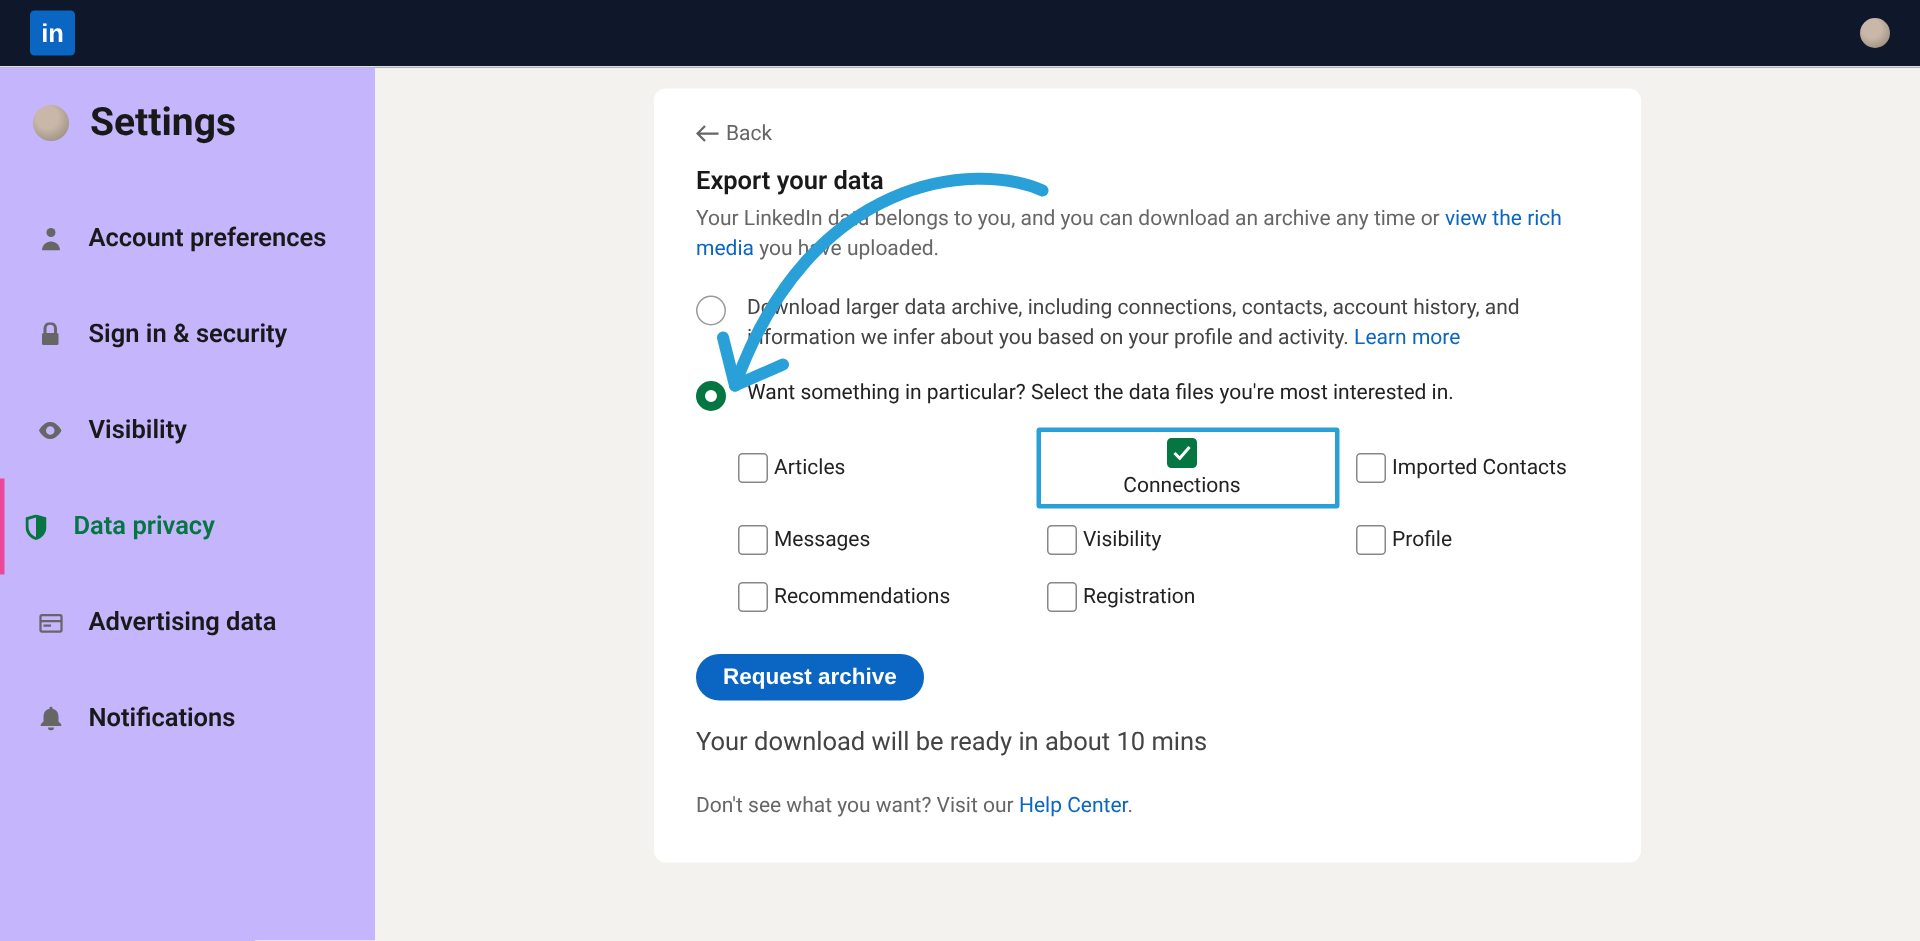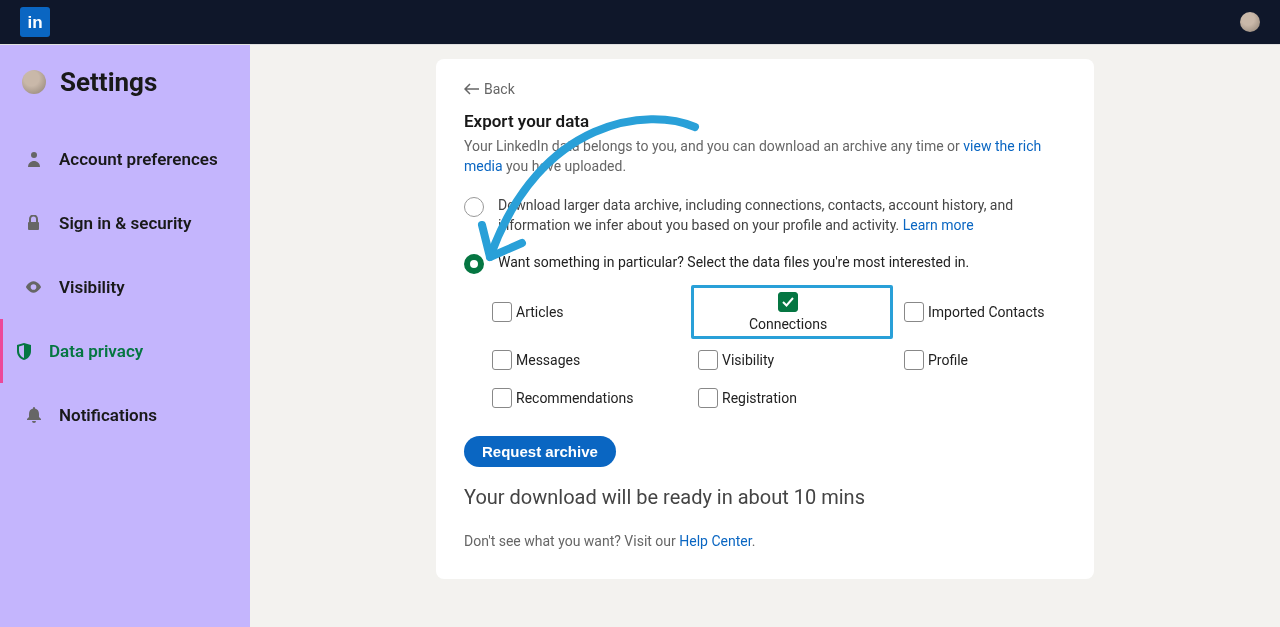--- a/index.html
+++ b/index.html
@@ -130,21 +130,21 @@
       border-radius: 2px;
       padding: 4px 12px 4px 4px;
       margin: -7px -15px -7px -7px;
       flex-direction: column;
     }
     .btn-primary {
       background:#0a66c2; color:#fff; border:none; border-radius: 18px;
       padding: 7px 18px; font-size: 15px; font-weight: 600; cursor:pointer;
       margin-bottom: 18px;
     }
-    .note { font-size: 20px; color:#444; margin-bottom: 24px; }
+    .note { font-size: 17px; color:#444; margin-bottom: 24px; }
     .help { font-size: 14px; color:#666; }
     .annotation-arrow {
       position: absolute;
       pointer-events: none;
     }
   </style>
 </head>
 <body>
 
 <div class="topbar">
@@ -187,20 +187,30 @@
       </span>
       <span>Visibility</span>
     </div>
     <div class="nav-item active">
       <span class="nav-icon">
         <svg width="14" height="17" viewBox="0 0 14 17" fill="#057642">
             <path d="M7 0L0 2v6c0 4.5 3 8 7 9 4-1 7-4.5 7-9V2L7 0z M7 2v13c-3-1-5-4-5-7V3.5L7 2z"></path>
           </svg>
       </span>
       <span>Data privacy</span>
+    </div>
+    <div class="nav-item">
+      <span class="nav-icon">
+        <svg width="16" height="13" viewBox="0 0 16 13" fill="none" stroke="#666" stroke-width="1.5">
+            <rect x="1" y="1" width="14" height="11" rx="1"></rect>
+            <line x1="1" y1="5" x2="15" y2="5"></line>
+            <line x1="3" y1="8" x2="8" y2="8"></line>
+          </svg>
+      </span>
+      <span>Advertising data</span>
     </div>
     <div class="nav-item">
       <span class="nav-icon">
         <svg width="14" height="16" viewBox="0 0 14 16" fill="#666">
             <path d="M7 0a1 1 0 00-1 1v.5C3.5 2 2 4 2 7v3l-2 2v1h14v-1l-2-2V7c0-3-1.5-5-4-5.5V1a1 1 0 00-1-1zm-2 14a2 2 0 004 0H5z"></path>
           </svg>
       </span>
       <span>Notifications</span>
     </div>
   </aside>

